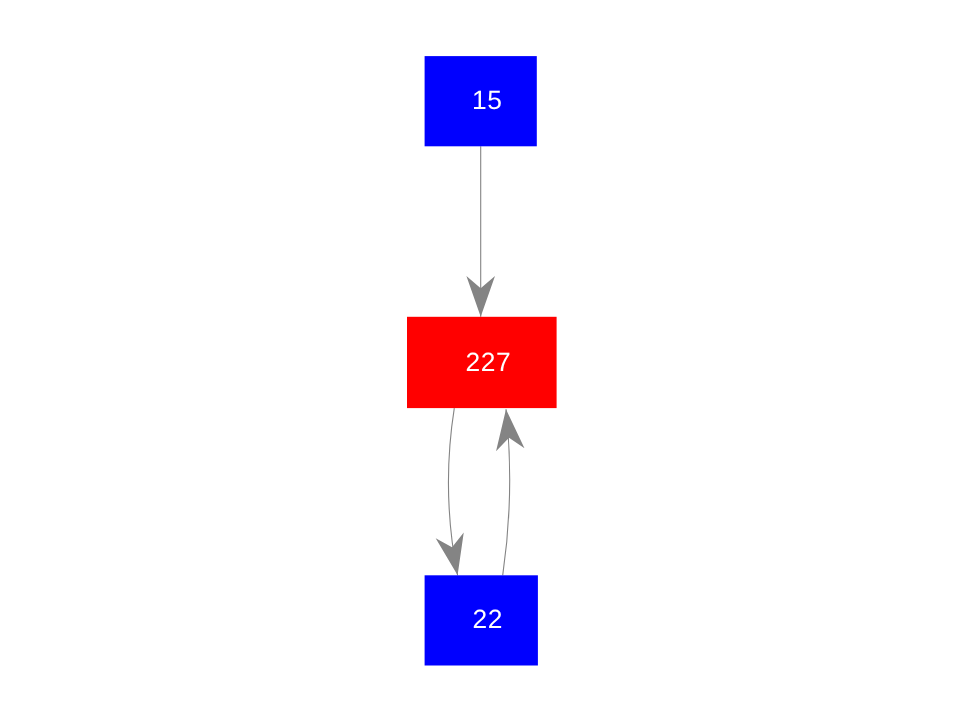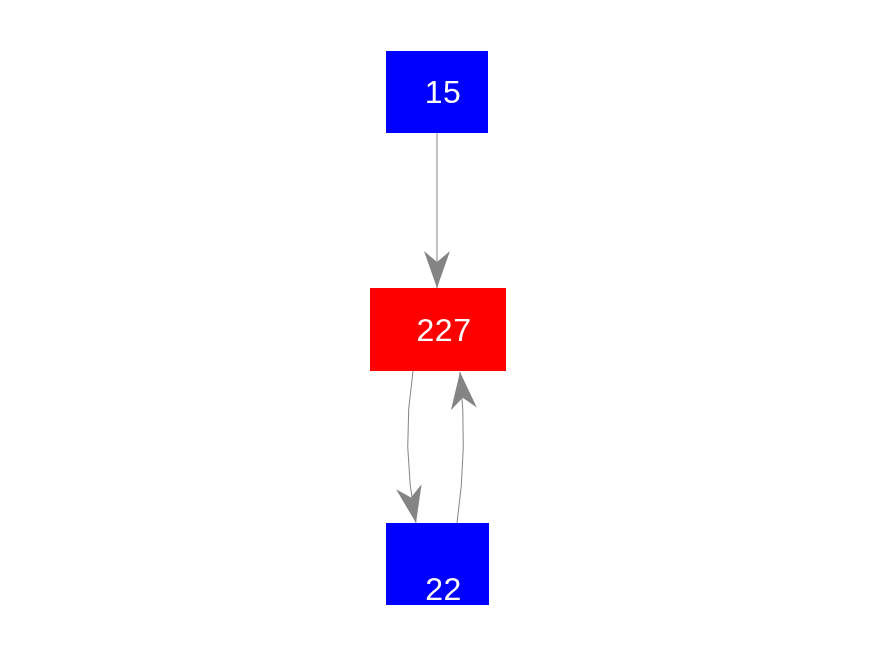--- a/index.html
+++ b/index.html
@@ -22,21 +22,21 @@
   }
   .node {
     position: absolute;
     display: flex;
     align-items: center;
     justify-content: center;
     box-sizing: border-box;
     cursor: default;
   }
   .node-label {
-    font-size: 32px;
+    font-size: 24px;
     line-height: 1;
     letter-spacing: 0.5px;
     user-select: none;
     margin-left: 12px;
   }
 </style>
 </head>
 <body>
 
 <div class="canvas" style="background: rgb(255, 255, 255);">
@@ -56,17 +56,17 @@
   </svg>
 
   <div class="node" style="left: 386px; top: 51px; width: 102px; height: 82px; background: rgb(0, 0, 255); color: rgb(255, 255, 255);">
     <span class="node-label">15</span>
   </div>
 
   <div class="node" style="left: 370px; top: 288px; width: 136px; height: 83px; background: rgb(255, 0, 0); color: rgb(255, 255, 255);">
     <span class="node-label">227</span>
   </div>
 
-  <div class="node" style="left: 386px; top: 523px; width: 103px; height: 82px; background: rgb(0, 0, 255); color: rgb(255, 255, 255); align-items: flex-end;">
+  <div class="node" style="left: 386px; top: 523px; width: 103px; height: 82px; background: rgb(0, 0, 255); color: rgb(255, 255, 255);">
     <span class="node-label">22</span>
   </div>
 
 </div>
 
 </body></html>

